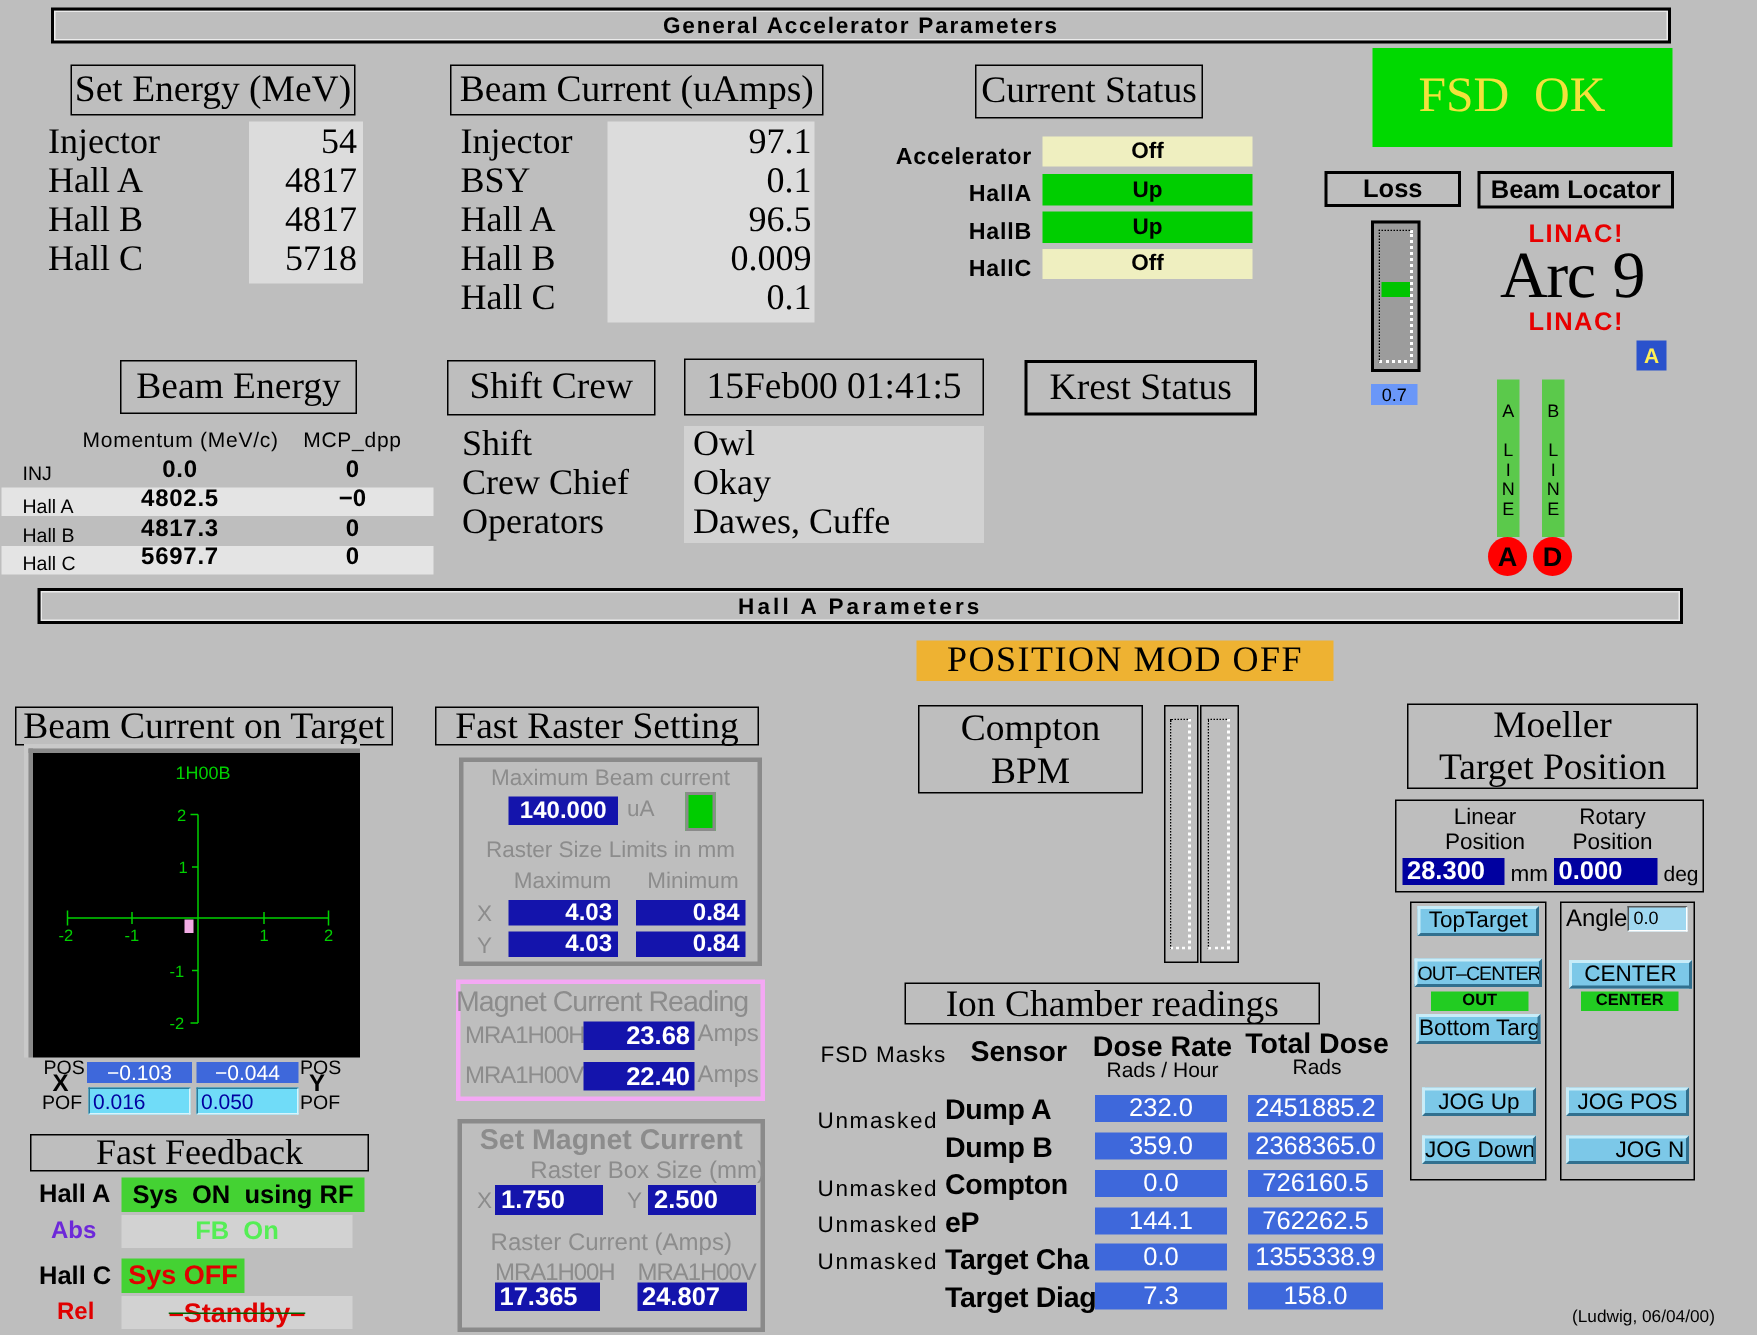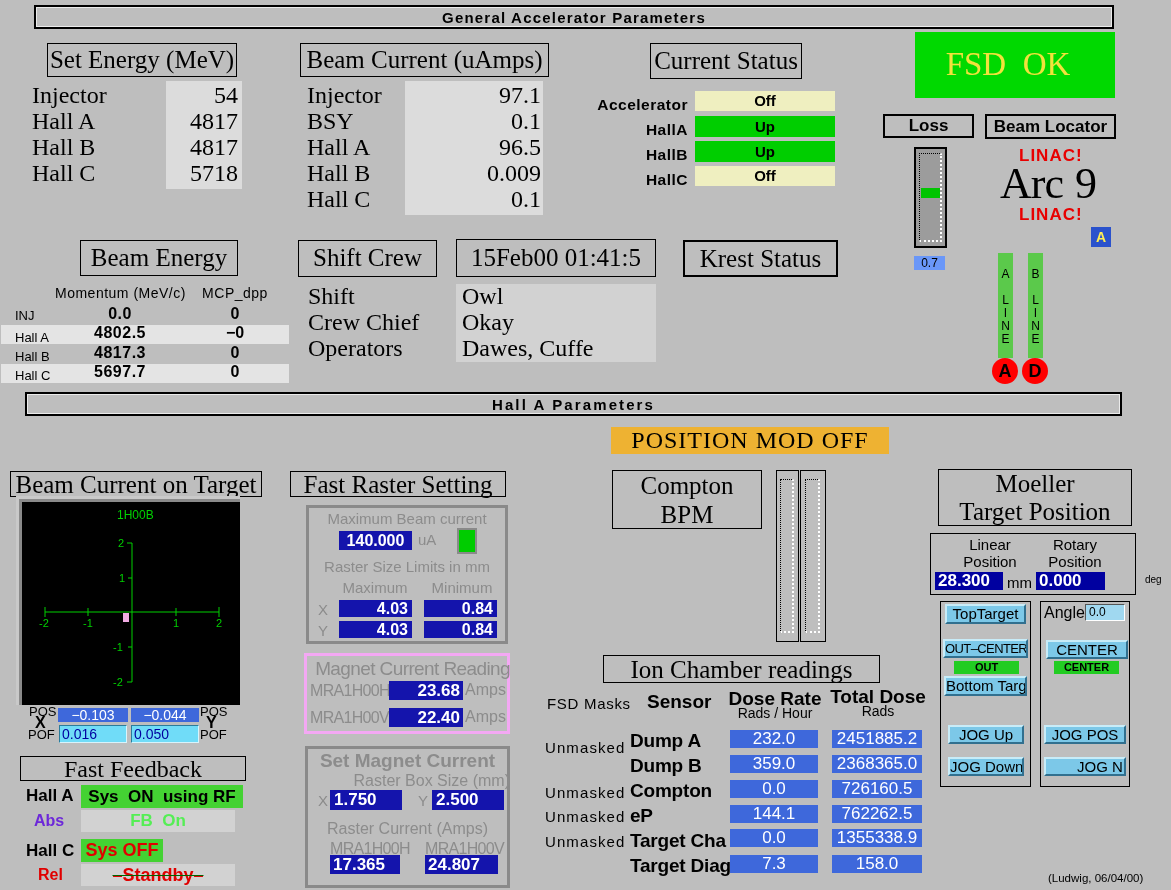--- a/index.html
+++ b/index.html
@@ -142,21 +142,21 @@
 <div class="abs grey" style="left:330px;top:579px;width:90px;font-size:15px;text-align:center;">Maximum</div>
 <div class="abs grey" style="left:420px;top:579px;width:84px;font-size:15px;text-align:center;">Minimum</div>
 <div class="abs grey" style="left:318px;top:601px;font-size:15px;">X</div>
 <div class="abs grey" style="left:318px;top:622px;font-size:15px;">Y</div>
 <div class="nav" style="left:339px;top:600px;width:73px;height:17px;font-size:16px;text-align:right;line-height:17px;padding-right:4px;">4.03</div>
 <div class="nav" style="left:424px;top:600px;width:73px;height:17px;font-size:16px;text-align:right;line-height:17px;padding-right:4px;">0.84</div>
 <div class="nav" style="left:339px;top:621px;width:73px;height:17px;font-size:16px;text-align:right;line-height:17px;padding-right:4px;">4.03</div>
 <div class="nav" style="left:424px;top:621px;width:73px;height:17px;font-size:16px;text-align:right;line-height:17px;padding-right:4px;">0.84</div>
 
 <div class="abs" style="left:304px;top:653px;width:206px;height:81px;border:3px solid #f4a8f4;"></div>
-<div class="abs grey" style="left:304px;top:658px;width:206px;font-size:19px;text-align:right;white-space:nowrap;letter-spacing:-0.6px;">Magnet Current Reading</div>
+<div class="abs grey" style="left:304px;top:658px;width:206px;font-size:19px;text-align:left;white-space:nowrap;letter-spacing:-0.6px;">Magnet Current Reading</div>
 <div class="abs grey" style="left:310px;top:682px;font-size:16px;letter-spacing:-0.7px;">MRA1H00H</div>
 <div class="nav" style="left:389px;top:681px;width:74px;height:19px;font-size:17px;text-align:right;line-height:19px;padding-right:3px;">23.68</div>
 <div class="abs grey" style="left:465px;top:681px;font-size:16px;">Amps</div>
 <div class="abs grey" style="left:310px;top:709px;font-size:16px;letter-spacing:-0.7px;">MRA1H00V</div>
 <div class="nav" style="left:389px;top:708px;width:74px;height:19px;font-size:17px;text-align:right;line-height:19px;padding-right:3px;">22.40</div>
 <div class="abs grey" style="left:465px;top:708px;font-size:16px;">Amps</div>
 
 <div class="abs" style="left:305px;top:746px;width:205px;height:142px;border:3px solid #8a8a8a;"></div>
 <div class="abs grey" style="left:305px;top:750px;width:205px;font-size:19px;font-weight:bold;text-align:center;">Set Magnet Current</div>
 <div class="abs grey" style="left:305px;top:772px;width:205px;font-size:16px;text-align:right;">Raster Box Size (mm)</div>
@@ -204,21 +204,21 @@
 <div class="roy" style="left:832px;top:829px;width:90px;height:18px;font-size:17px;line-height:18px;">1355338.9</div>
 <div class="roy" style="left:832px;top:855px;width:90px;height:18px;font-size:17px;line-height:18px;">158.0</div>
 
 <div class="tbox1 serif" style="left:938px;top:469px;width:194px;height:57px;font-size:25px;line-height:28px;">Moeller<br>Target Position</div>
 <div class="tbox1" style="left:930px;top:533px;width:206px;height:62px;"></div>
 <div class="abs" style="left:945px;top:536px;width:90px;font-size:15px;text-align:center;line-height:17px;">Linear<br>Position</div>
 <div class="abs" style="left:1030px;top:536px;width:90px;font-size:15px;text-align:center;line-height:17px;">Rotary<br>Position</div>
 <div class="nav" style="left:935px;top:572px;width:68px;height:18px;font-size:17px;line-height:18px;padding-left:3px;background:#0000a0;">28.300</div>
 <div class="abs" style="left:1007px;top:574px;font-size:15px;">mm</div>
 <div class="nav" style="left:1036px;top:572px;width:69px;height:18px;font-size:17px;line-height:18px;padding-left:3px;background:#0000a0;">0.000</div>
-<div class="abs" style="left:1145px;top:574px;font-size:10px;">deg</div>
+<div class="abs" style="left:1109px;top:574px;font-size:14px;">deg</div>
 <div class="tbox1" style="left:940px;top:601px;width:91px;height:186px;"></div>
 <div class="tbox1" style="left:1040px;top:601px;width:90px;height:186px;"></div>
 <div class="btn" style="left:945px;top:604px;width:81px;height:20px;line-height:16px;">TopTarget</div>
 <div class="btn" style="left:943px;top:639px;width:85px;height:19px;line-height:15px;font-size:13px;"><span style="letter-spacing:-0.6px;font-size:13px;">OUT–CENTER</span></div>
 <div class="abs" style="left:954px;top:661px;width:65px;height:13px;background:#22cc22;font-size:11px;font-weight:bold;text-align:center;line-height:13px;">OUT</div>
 <div class="btn" style="left:944px;top:676px;width:83px;height:20px;line-height:16px;">Bottom Targ</div>
 <div class="btn" style="left:948px;top:725px;width:76px;height:19px;line-height:15px;">JOG Up</div>
 <div class="btn" style="left:948px;top:757px;width:76px;height:19px;line-height:15px;">JOG Down</div>
 <div class="abs" style="left:1044px;top:604px;font-size:16px;">Angle</div>
 <div class="abs" style="left:1085px;top:604px;width:40px;height:17px;background:#a0d8f0;border:1px solid #fff;border-top-color:#555;border-left-color:#555;font-size:12px;line-height:15px;padding-left:3px;">0.0</div>

